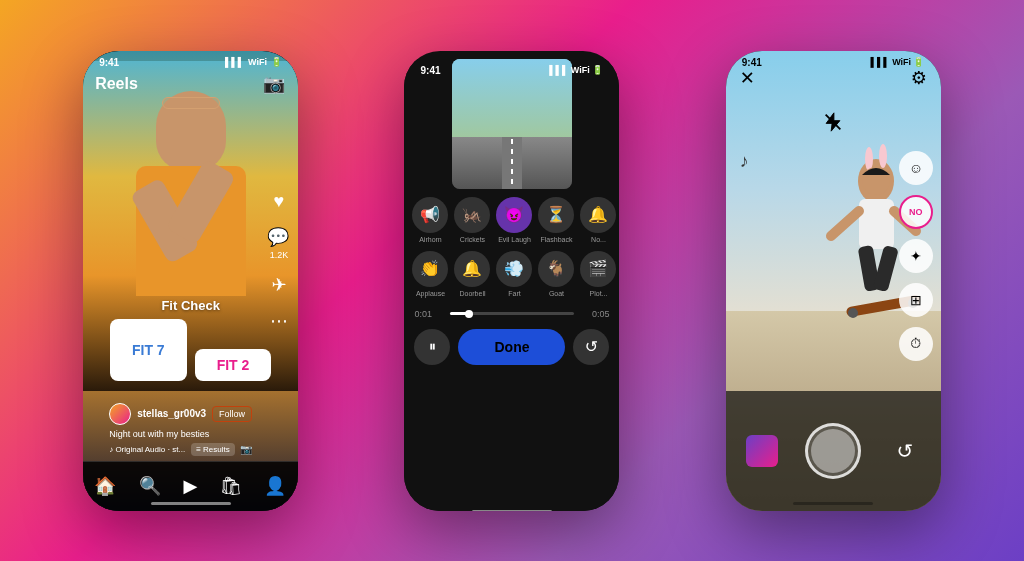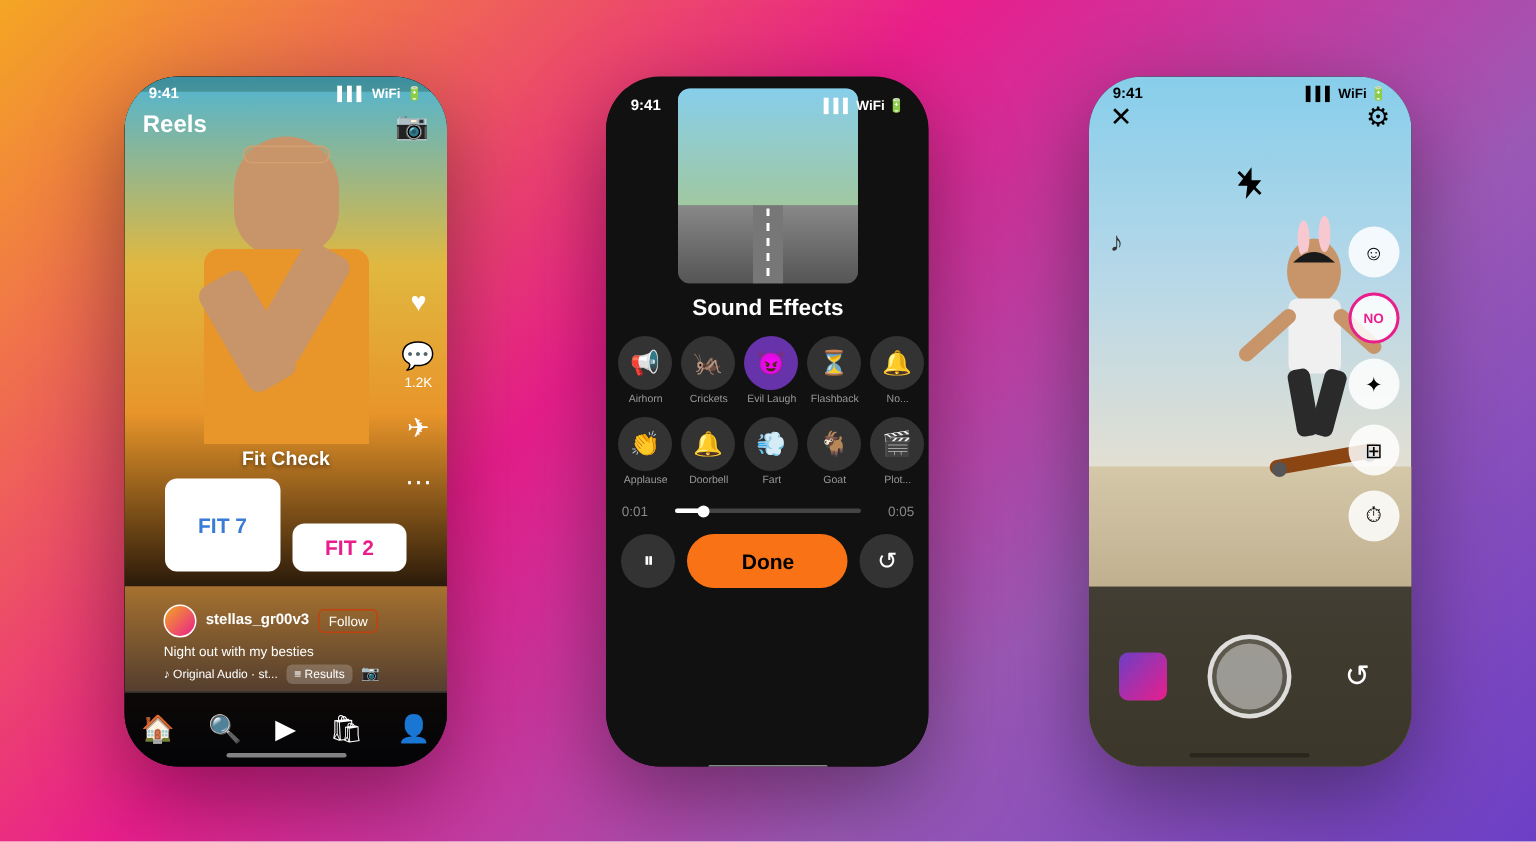--- a/index.html
+++ b/index.html
@@ -202,23 +202,23 @@
     .fit-btn-2 {
       background: #fff;
       color: #e91e8c;
       margin-top: 30px;
     }
 
     
     .reels-bottom {
       position: absolute;
       bottom: 55px;
-      left: 0;
+      left: 16px;
       right: 0;
-      padding: 0 26px;
+      padding: 0 10px;
       z-index: 5;
     }
     .user-row {
       display: flex;
       align-items: center;
       gap: 6px;
       margin-bottom: 4px;
     }
     .user-avatar {
       width: 22px;
@@ -385,21 +385,21 @@
       background: #333;
       border-radius: 50%;
       display: flex;
       align-items: center;
       justify-content: center;
       color: #fff;
       font-size: 14px;
     }
     .p2-done-btn {
       flex: 1;
-      background: #f97316;
+      background: #1d4ed8;
       color: #000;
       border: none;
       border-radius: 20px;
       height: 36px;
       font-size: 14px;
       font-weight: 600;
       cursor: pointer;
       display: flex;
       align-items: center;
       justify-content: center;
@@ -658,21 +658,20 @@
     </div>
 
     <div class="p2-video-preview">
       <div style="width:100%;height:60%;background:linear-gradient(180deg,#87ceeb,#a0c8a0);"></div>
       <div style="width:100%;height:40%;background:linear-gradient(180deg,#888,#555);position:relative;">
         <div style="position:absolute;left:50%;transform:translateX(-50%);width:20px;height:100%;background:#777;"></div>
         <div style="position:absolute;left:50%;transform:translateX(-50%);width:2px;height:90%;background:repeating-linear-gradient(180deg,#fff 0,#fff 5px,transparent 5px,transparent 10px);top:5%;"></div>
       </div>
     </div>
 
-    <div class="sound-effects-title">Sound Effects</div>
 
     <div class="sound-grid">
       <div class="sound-item">
         <div class="sound-icon-circle">📢</div>
         <span class="sound-label">Airhorn</span>
       </div>
       <div class="sound-item">
         <div class="sound-icon-circle">🦗</div>
         <span class="sound-label">Crickets</span>
       </div>

